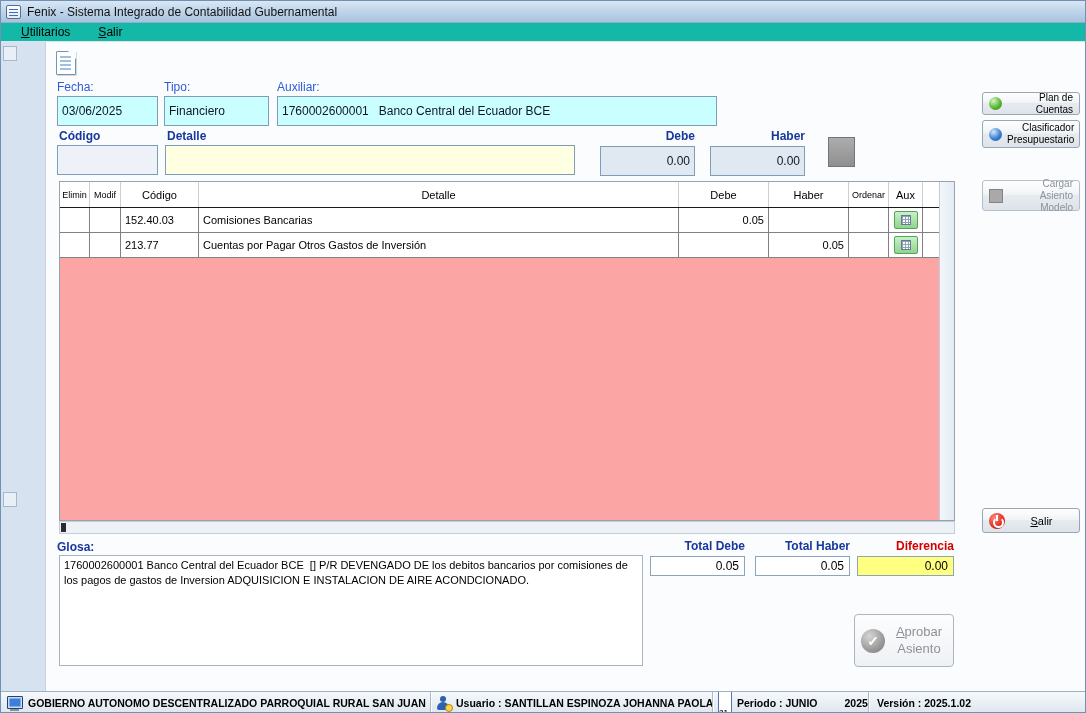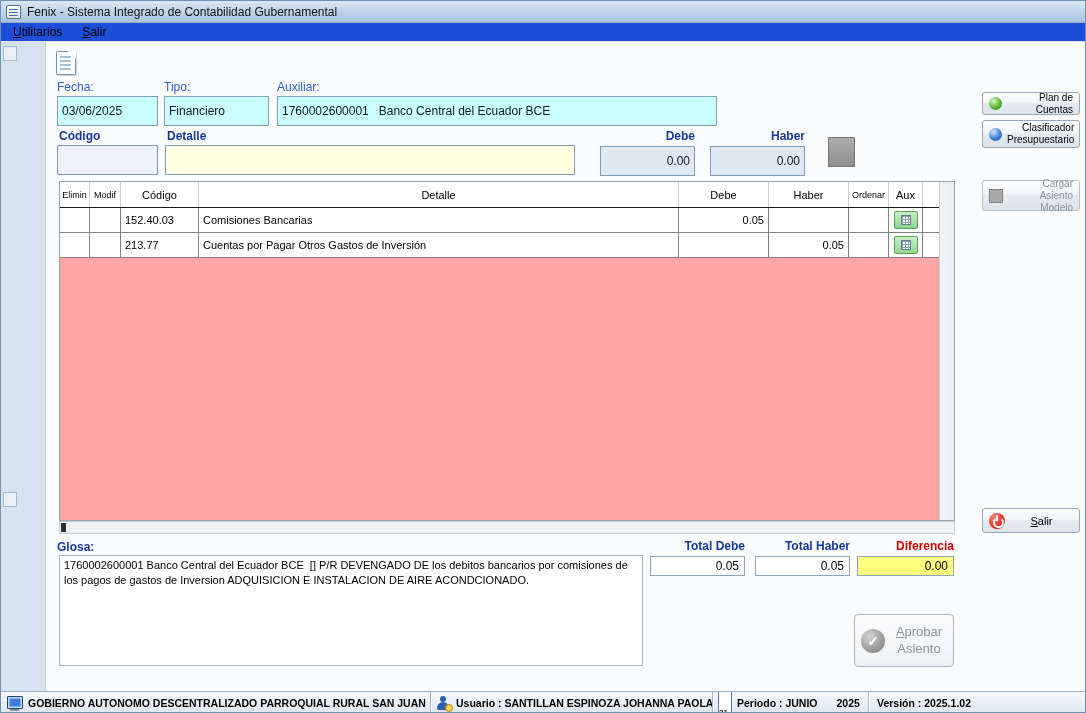--- a/index.html
+++ b/index.html
@@ -8,21 +8,21 @@
   u{text-decoration:underline}
   .window{position:relative;width:1086px;height:713px;background:#d6e2ef;overflow:hidden;border:1px solid #6e91b4}
 
   
   .titlebar{position:absolute;left:0;top:0;width:100%;height:22px;background:linear-gradient(#d9e7f5,#bcd2e8 55%,#a9c3de);display:flex;align-items:center;gap:6px;padding-left:5px;border-bottom:1px solid #93aecb}
   .title-text{font-size:12px;color:#111}
   .icon-app{position:relative;width:15px;height:14px;background:linear-gradient(#fefefe,#e4e9ee);border:1px solid #5a6f86;border-radius:2px;flex:none}
   .icon-app::before{content:"";position:absolute;left:2px;top:3px;right:2px;height:1px;background:#3a6fc0;box-shadow:0 3px 0 #3a6fc0,0 6px 0 #3a6fc0}
 
   
-  .menubar{position:absolute;left:0;top:22px;width:100%;height:19px;background:#1d4ed8;border-bottom:1px solid #dde3ea;display:flex;align-items:center;padding-left:4px;gap:4px}
+  .menubar{position:absolute;left:0;top:22px;width:100%;height:19px;background:#14b8a6;border-bottom:1px solid #dde3ea;display:flex;align-items:center;padding-left:12px;gap:12px}
   .menu-item{font-size:12px;color:#000;padding:1px 8px;cursor:default}
 
   
   .client{position:absolute;left:0;top:41px;width:1086px;height:649px;background:#d6e2ef}
   .grip{position:absolute;width:14px;height:15px;background:#e9eff6;border:1px solid #a7b8ca}
   .grip-top{left:2px;top:4px}
   .grip-bottom{left:2px;top:450px}
   .panel{position:absolute;left:44px;top:0;width:1042px;height:649px;background:#fbfcfd;border-left:1px solid #c3d2e2}
 
   
@@ -85,21 +85,21 @@
   .hthumb{position:absolute;left:1px;top:1px;width:5px;height:9px;background:#2c2c2c}
 
   
   .glosa-box{position:absolute;border:1px solid #a8b4c0;background:#fff;font-family:inherit;font-size:11px;color:#000;padding:2px 4px;line-height:1.35;resize:none;overflow:hidden;outline:none}
 
   
   .statusbar{position:absolute;left:0;top:690px;width:1086px;height:23px;background:linear-gradient(#f6f9fc,#dce5ee);border-top:1px solid #9fb0c2;display:flex}
   .sb-seg{display:flex;align-items:center;gap:5px;padding-left:5px;border-right:1px solid #a9bacb;box-shadow:1px 0 0 #fff;overflow:hidden;white-space:nowrap}
   .sb-last{flex:1;border-right:none;box-shadow:none;padding-left:8px}
   .sb-text{font-size:10.5px;font-weight:bold;color:#000}
-  .sb-year{margin-left:14px}
+  .sb-year{margin-left:22px}
   .icon-computer{position:relative;width:17px;height:15px;flex:none}
   .icon-computer::before{content:"";position:absolute;left:1px;top:0;width:14px;height:11px;background:#3d7edb;border:1px solid #24426b;border-radius:1px;box-shadow:inset 0 0 0 1.5px #c4dcf5}
   .icon-computer::after{content:"";position:absolute;left:4px;bottom:0;width:9px;height:2px;background:#88919b}
   .icon-user{position:relative;width:15px;height:15px;flex:none}
   .icon-user::before{content:"";position:absolute;left:4px;top:0;width:6px;height:6px;border-radius:50%;background:#2b62b0}
   .icon-user::after{content:"";position:absolute;left:1px;top:6px;width:12px;height:8px;border-radius:6px 6px 2px 2px;background:#2b62b0}
   .clock-dot{position:absolute;right:-2px;bottom:-1px;width:8px;height:8px;border-radius:50%;background:#ffd34d;border:1px solid #b8860b;z-index:1}
   .icon-calendar{position:relative;width:14px;height:32px;background:#fff;border:1px solid #5577aa;display:inline-flex;align-items:flex-end;justify-content:flex-start;flex:none}
   .icon-calendar::before{content:"";position:absolute;left:0;top:0;right:0;height:4px;background:#d23328}
   .cal-day{font-size:8px;font-weight:bold;color:#222;line-height:10px}

